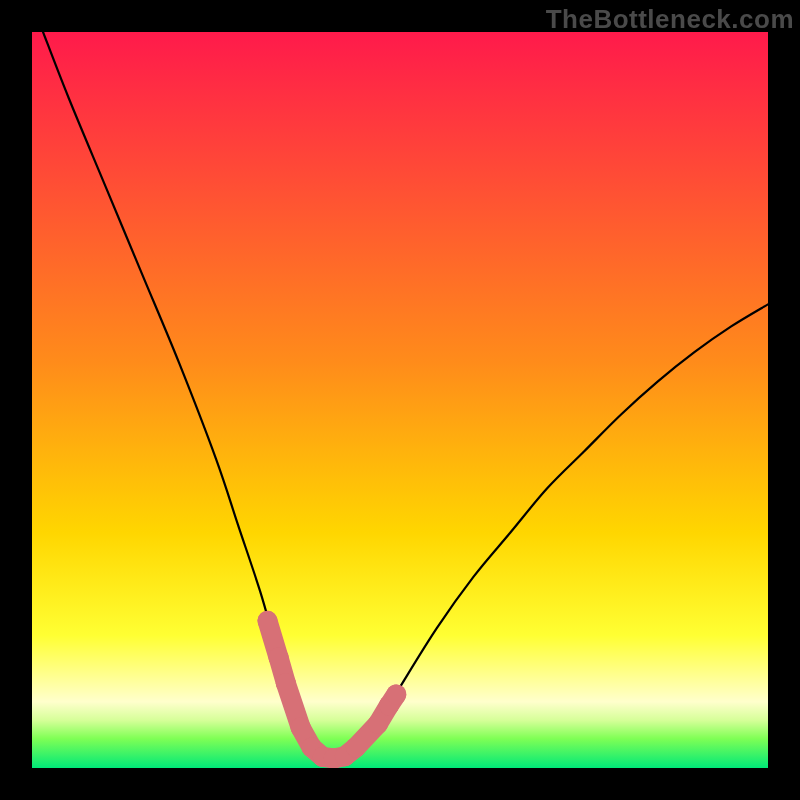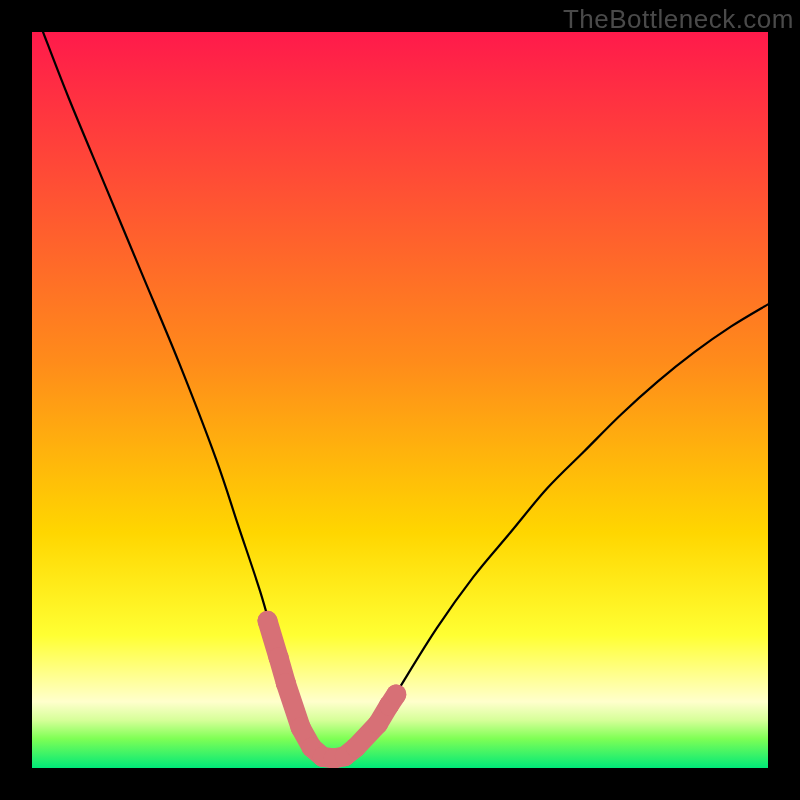--- a/index.html
+++ b/index.html
@@ -1,18 +1,18 @@
 <!DOCTYPE html>
 <html><head>
 <meta charset="utf-8">
 <style>
   html,body{margin:0;padding:0;width:800px;height:800px;background:#000;overflow:hidden;font-family:Arial,Helvetica,sans-serif}
   .frame{position:absolute;inset:0;background:#000}
   .plot{position:absolute;left:32px;top:32px;width:736px;height:736px;overflow:hidden}
-  .watermark{position:absolute;right:6px;top:4px;color:#4a4a4a;font-size:26px;font-weight:400;letter-spacing:.5px}
+  .watermark{position:absolute;right:6px;top:4px;color:#4a4a4a;font-size:26px;font-weight:700;letter-spacing:.5px}
   svg{display:block}
 </style>
 </head>
 <body>
 
 <div class="frame">
   <div class="plot">
     <svg id="svg" width="736" height="736" viewBox="0 0 736 736">
       <defs>
         <linearGradient id="bg-grad" x1="0" y1="0" x2="0" y2="1">

